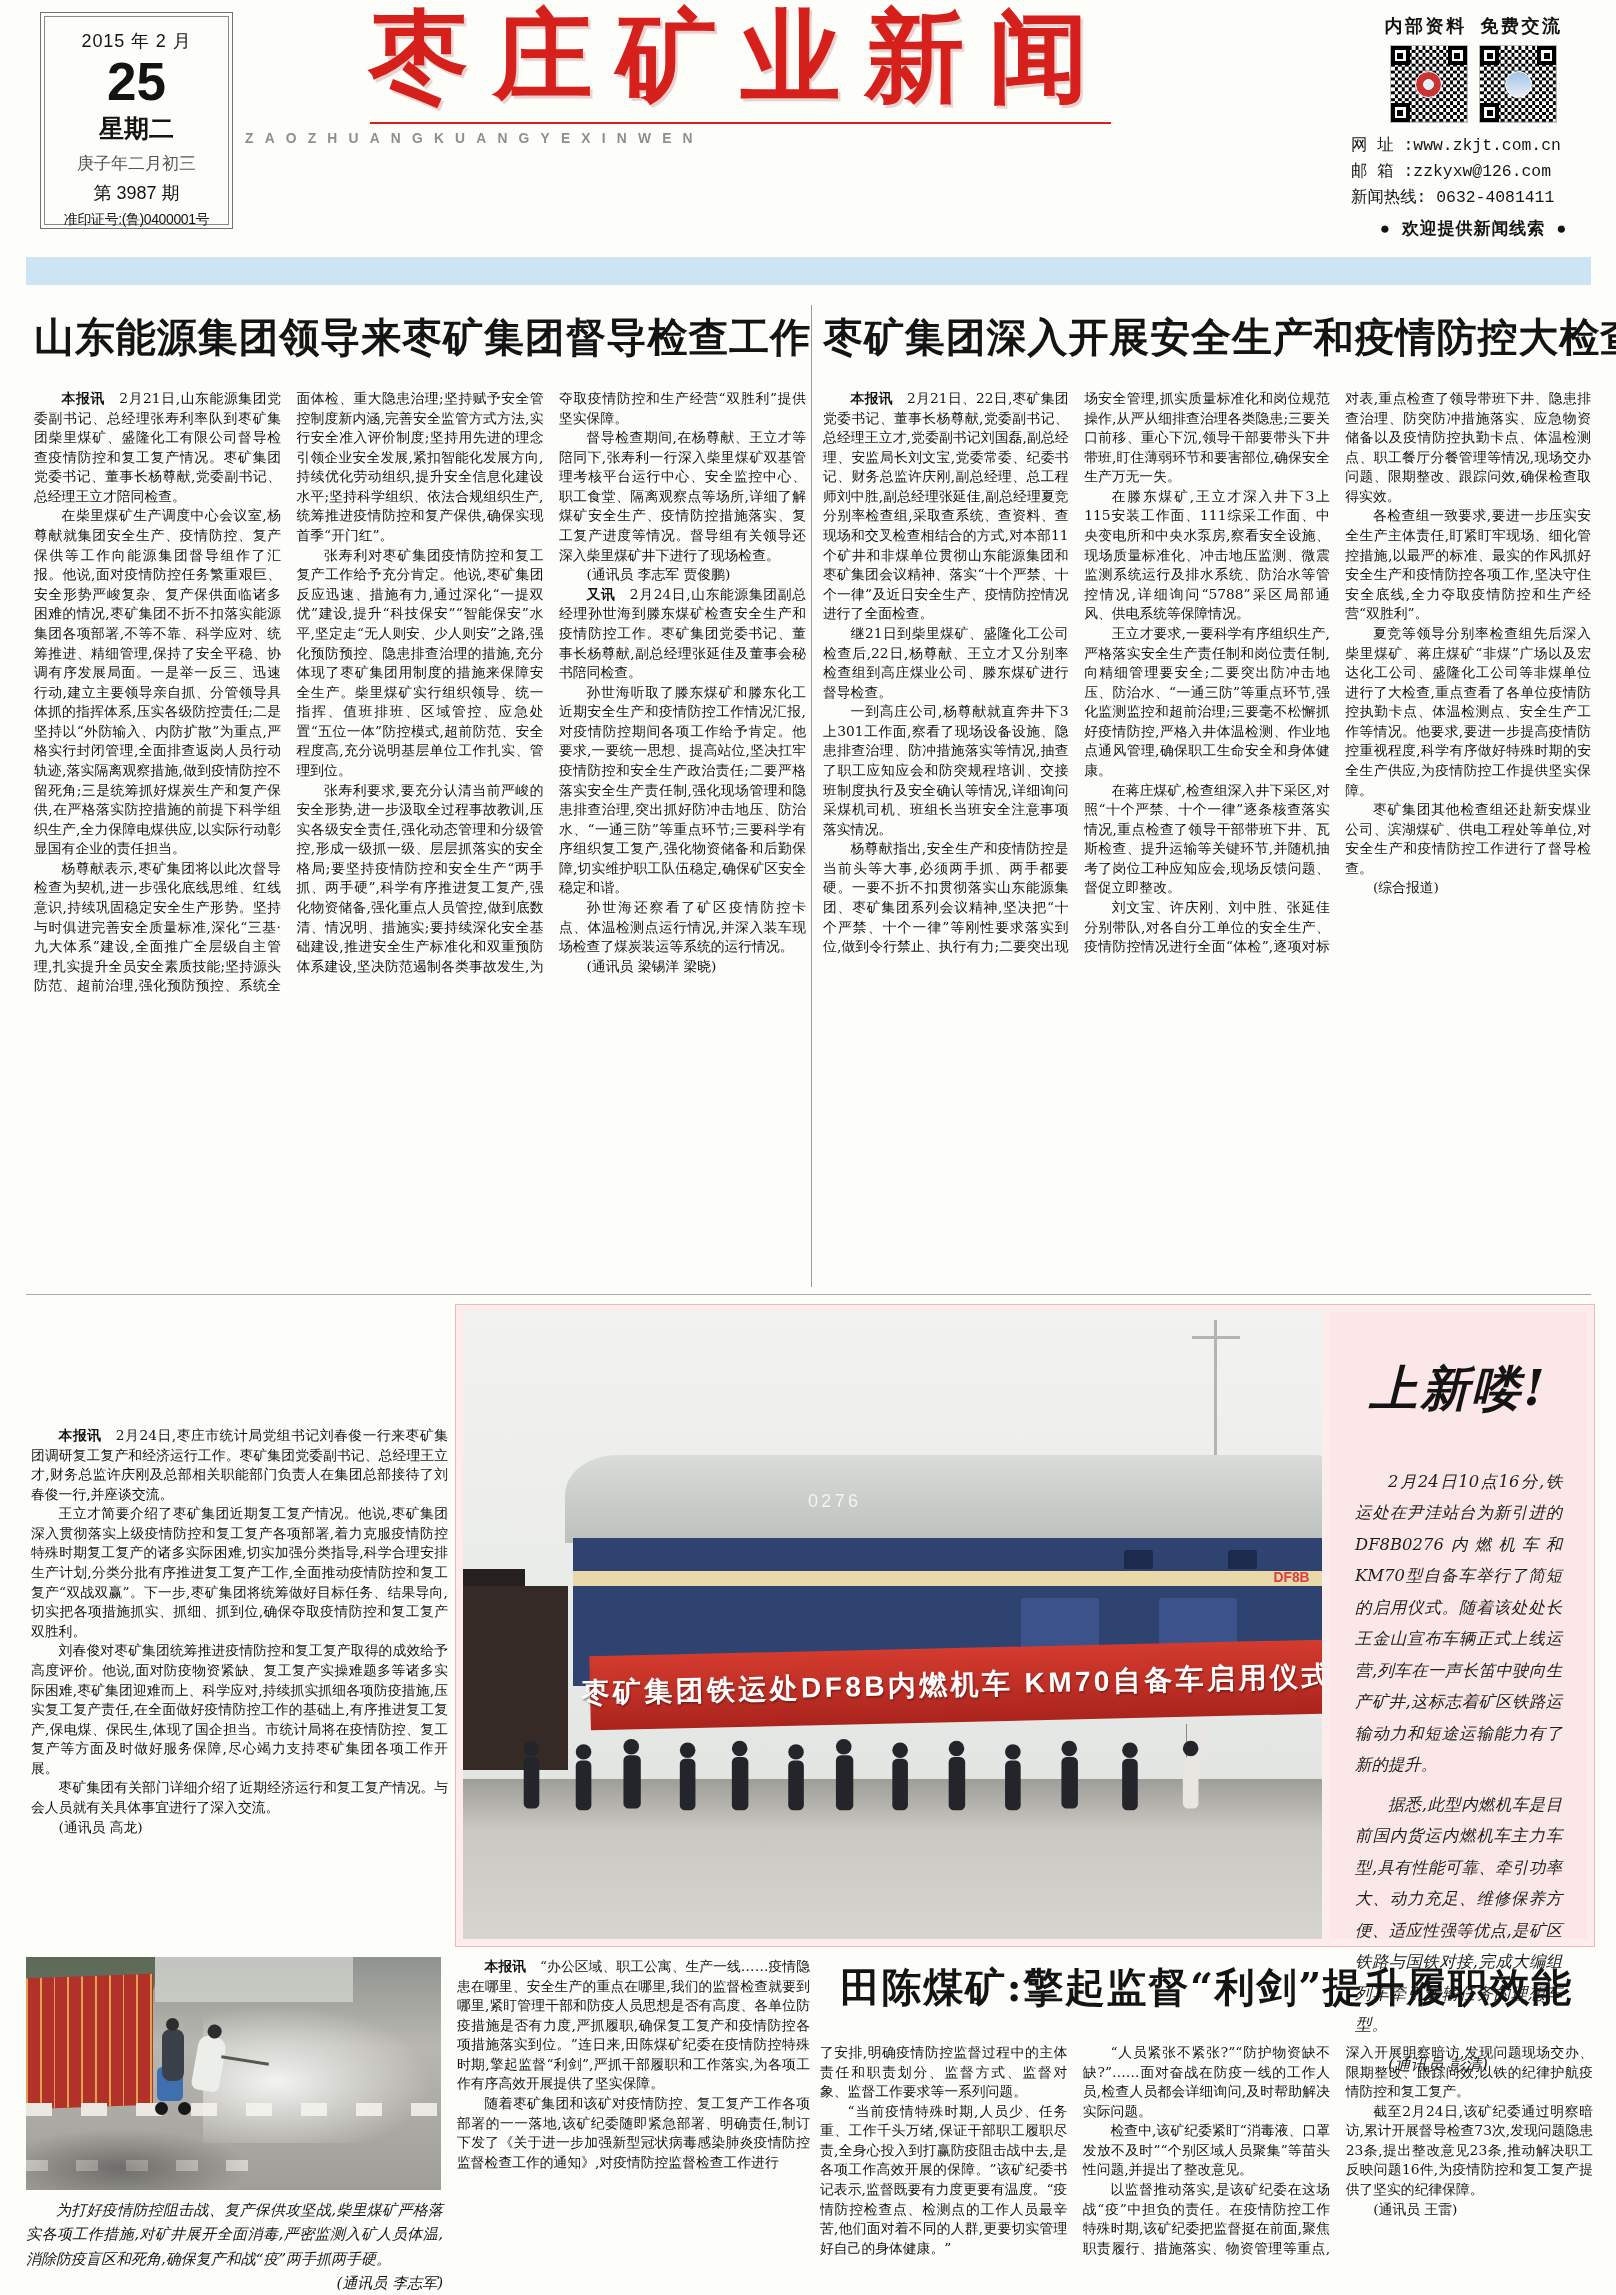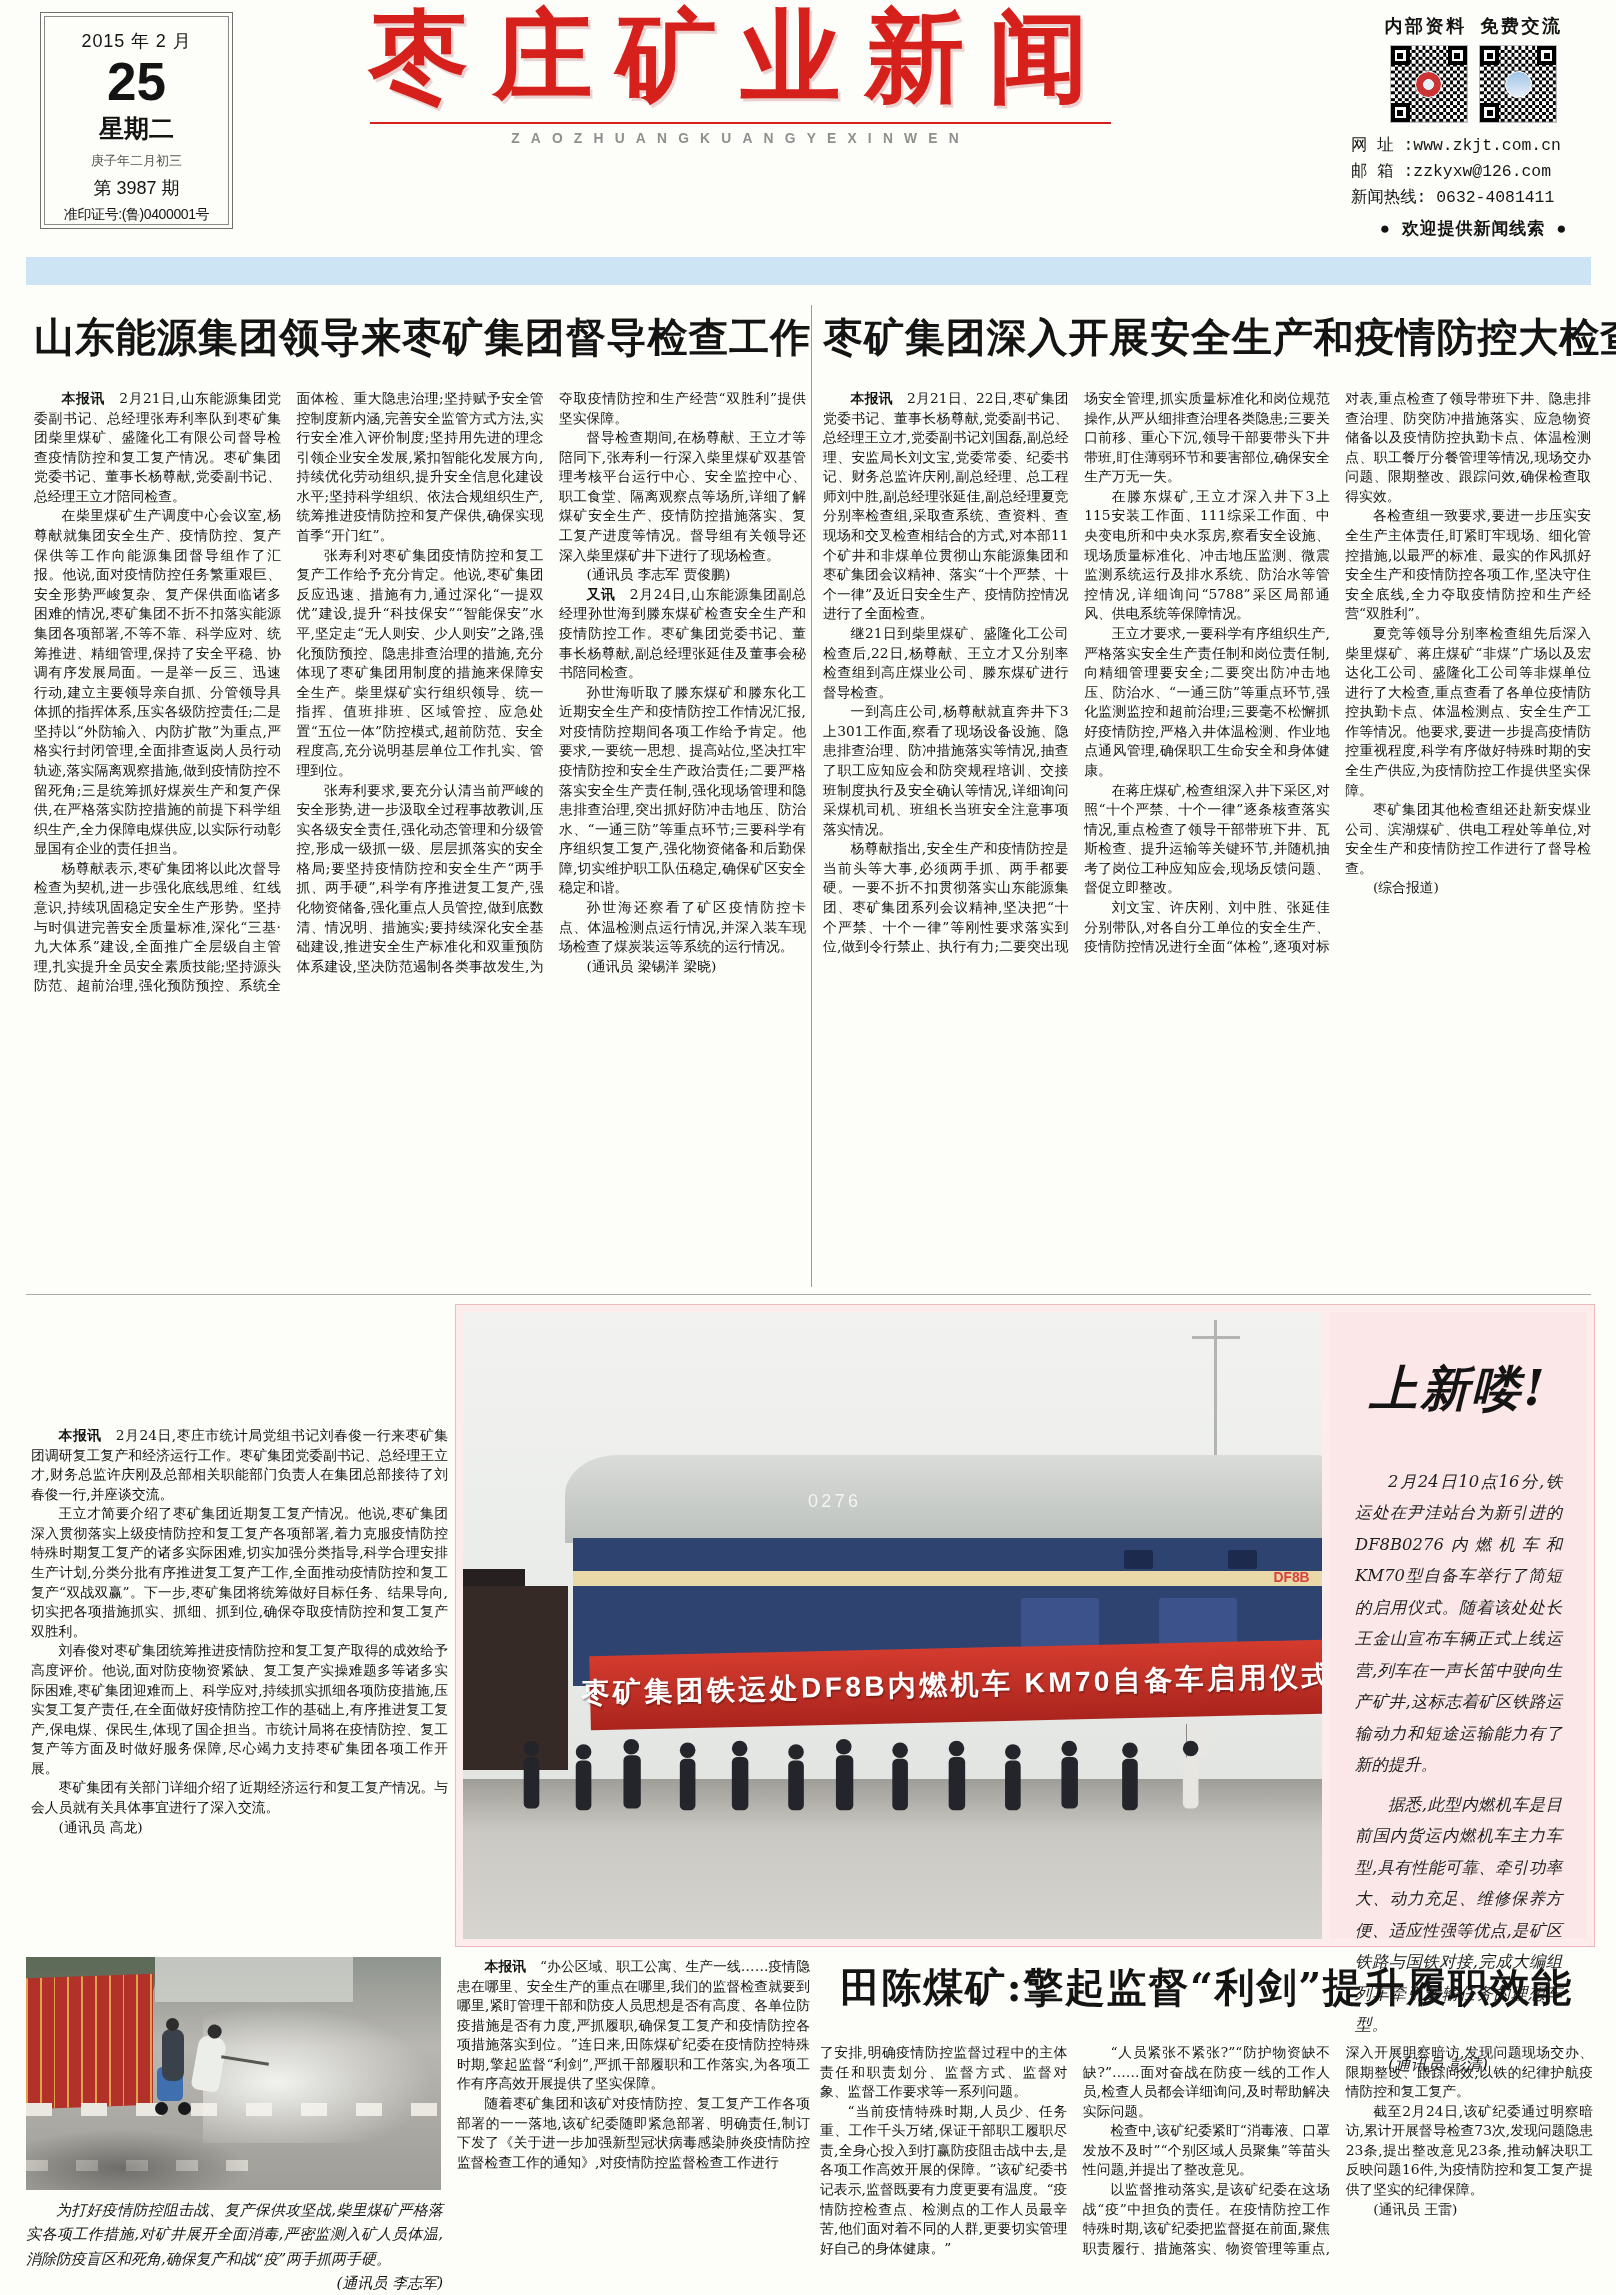--- a/index.html
+++ b/index.html
@@ -5,28 +5,28 @@
   html,body{margin:0;padding:0;background:#e8e8e4;}
   .page{position:relative;width:1617px;height:2295px;margin:0 auto;background:#fdfdfa;
         font-family:"DejaVu Serif","Liberation Serif",serif;color:#141414;overflow:hidden;}
   
   .datebox{position:absolute;left:40px;top:12px;width:193px;height:217px;border:1.7px solid #707070;box-sizing:border-box;}
   .datebox-inner{position:absolute;inset:2.6px;border:0.9px solid #8a8a8a;text-align:center;
         font-family:"Liberation Sans","DejaVu Sans",sans-serif;}
   .db-line1{margin-top:12px;font-size:18px;letter-spacing:0.9px;}
   .db-day{font-size:53px;font-weight:700;line-height:1.05;margin-top:1.7px;}
   .db-week{font-size:25px;font-weight:700;margin-top:1.7px;}
-  .db-lunar{font-size:13px;color:#555;margin-top:6.9px;font-family:Liberation Sans, sans-serif;}
+  .db-lunar{font-size:17px;color:#555;margin-top:6.9px;font-family:Liberation Sans, sans-serif;}
   .db-issue{font-size:18px;margin-top:6.9px;}
   .db-permit{font-size:14px;margin-top:5.2px;letter-spacing:-0.4px;}
   .masthead-title{position:absolute;left:245px;top:1.7px;width:991px;text-align:center;
         font-size:100px;line-height:1.08;font-weight:900;color:#d5201c;letter-spacing:24px;
         font-family:"DejaVu Serif",serif;text-shadow:2.6px 3.4px 0.9px rgba(140,10,10,.18);white-space:nowrap;}
   .masthead-rule{position:absolute;left:370px;top:122px;width:741px;height:1.7px;background:#d5201c;}
-  .masthead-pinyin{position:absolute;left:245px;top:131px;width:991px;text-align:center;
+  .masthead-pinyin{position:absolute;left:245px;top:131px;width:991px;
         font-size:13.8px;letter-spacing:11.2px;color:#8f8f8f;font-family:"Liberation Sans",sans-serif;font-weight:700;}
   .contact{position:absolute;left:1351px;top:13.8px;width:245px;font-family:Liberation Mono, monospace;}
   .contact-note{font-weight:700;font-size:18px;letter-spacing:2.6px;text-align:center;}
   .qr-row{display:flex;justify-content:center;gap:13.8px;margin-top:8.6px;}
   .qr{width:76px;height:76px;position:relative;outline:0.9px solid #bbb;
       background:conic-gradient(#000 25%,#fff 0 50%,#000 0 75%,#fff 0) 0 0/6.9px 6.9px;}
   .qr i{position:absolute;width:19px;height:19px;border:4.3px solid #000;background:#fff;box-sizing:border-box;}
   .qr i::after{content:"";position:absolute;inset:2.6px;background:#000;}
   .qr .tl{left:0;top:0}.qr .tr{right:0;top:0}.qr .bl{left:0;bottom:0}
   .qr .logo{position:absolute;inset:32%;border-radius:50%;border:1.7px solid #fff;}

